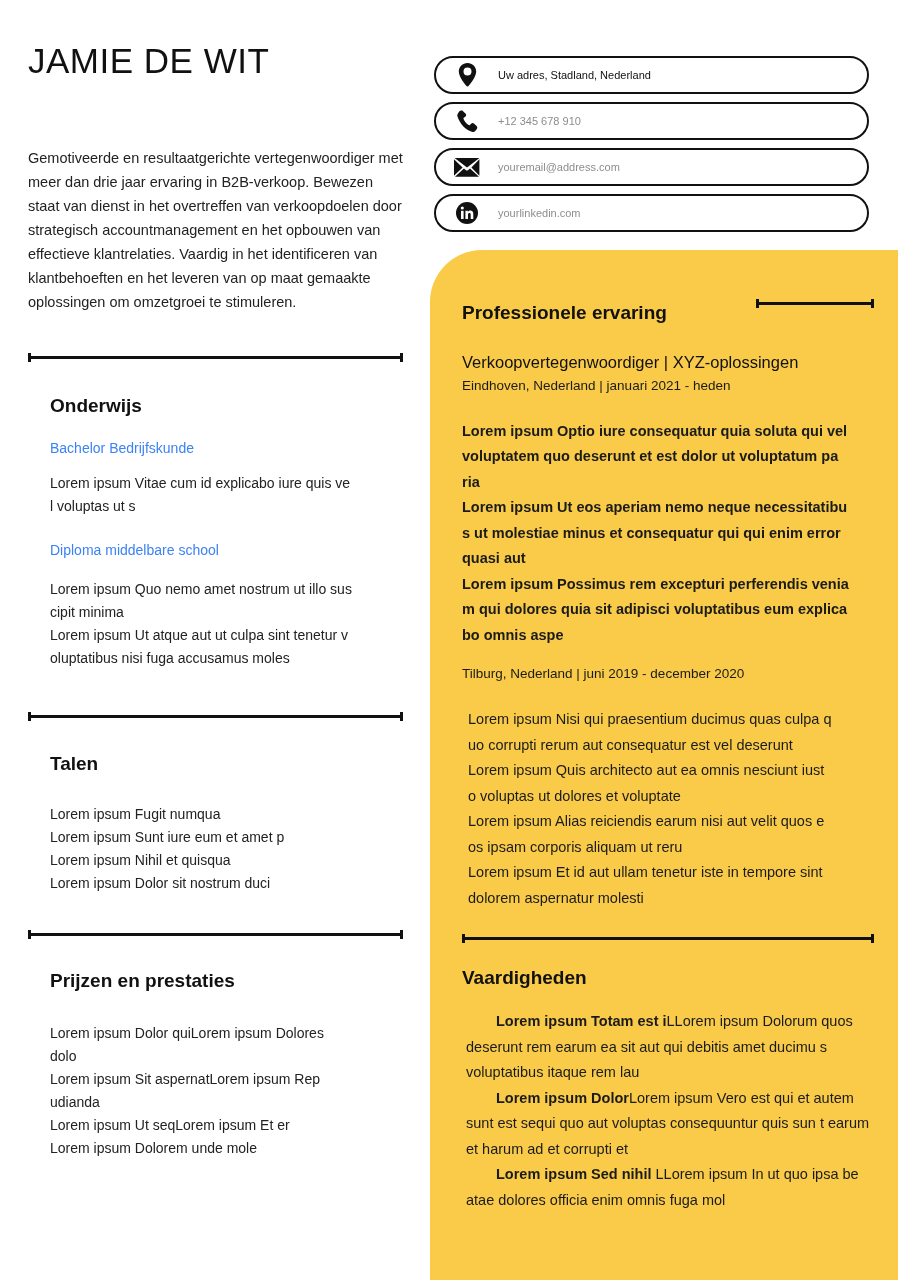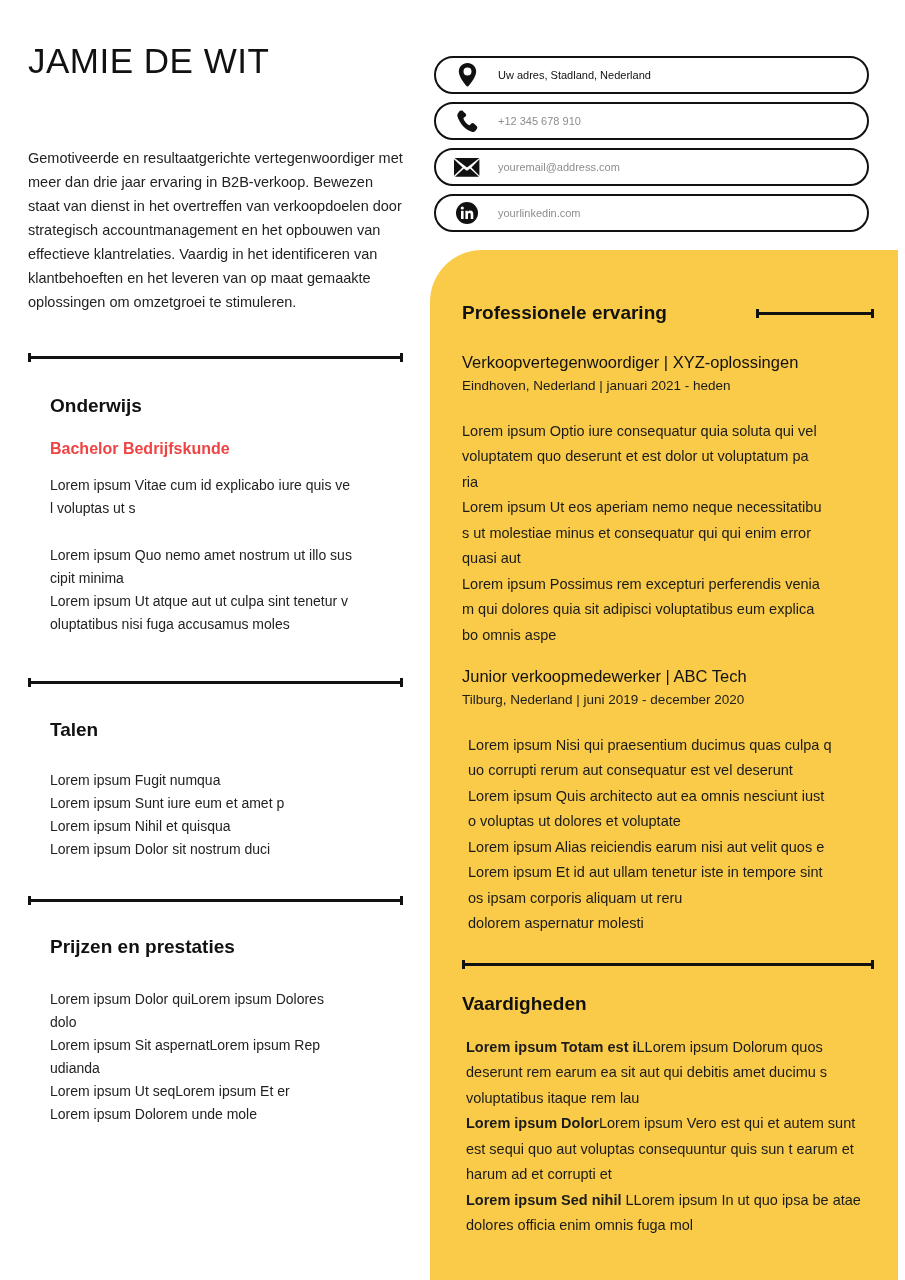--- a/index.html
+++ b/index.html
@@ -46,21 +46,21 @@
   .divider::before{ left:0; }
   .divider::after{ right:0; }
 
   .sec{ margin-top:0; }
   .sec-head{
     font-size:19px; font-weight:600; color:#111;
     padding-left:22px;
   }
   .sec-body{ padding-left:22px; }
   .entry-title{
-    font-size:16px; font-weight:700; color:#ef4444; margin-bottom:16px;
+    font-size:14px; font-weight:400; color:#3b82f6; margin-bottom:16px;
   }
   .entry-lines{
     font-size:14px; line-height:23px; color:#222;
   }
   .entry-lines p{ margin:0; }
 
   
   .contacts{
     position:absolute; left:434px; top:56px; width:435px;
   }
@@ -78,21 +78,21 @@
     font-size:11px; margin-left:14px;
   }
   .txt.dark{ color:#111; font-weight:500; }
   .txt.gray{ color:#8d8d8d; }
 
   
   .rp{
     position:absolute; left:462px; top:250px; width:412px;
   }
   .rp-sec-head-row{
-    display:flex; align-items:center; gap:4px;
+    display:flex; gap:4px;
   }
   .rp-sec-head{
     font-size:19px; font-weight:600; color:#111; white-space:nowrap;
   }
   .rp-rule{
     position:relative; flex:1; height:3px; background:#111; max-width:118px;
     margin-left:auto;
   }
   .rp-rule::before, .rp-rule::after{
     content:""; position:absolute; top:-3px; width:3px; height:9px; background:#111;
@@ -107,21 +107,21 @@
     font-size:13.5px; font-weight:500; color:#1b1b1b; margin-top:5px;
   }
   .job-bullets{
     font-size:14.5px; line-height:25.5px; color:#1b1b1b;
   }
   .job-bullets p{ margin:0; }
 
   .skill{
     font-size:14.5px; line-height:25.5px; color:#1b1b1b; margin:0;
   }
-  .skill b{ font-weight:700; }
+  .skill b{ font-weight:700;margin-left:30px; }
 
   .full-rule{
     position:relative; height:3px; background:#111; width:412px;
   }
   .full-rule::before, .full-rule::after{
     content:""; position:absolute; top:-3px; width:3px; height:9px; background:#111;
   }
   .full-rule::before{ left:0; }
   .full-rule::after{ right:0; }
 </style>
@@ -144,20 +144,21 @@
         <div class="sec-head" style="margin-top:36px;">Onderwijs</div>
         <div class="sec-body" style="margin-top:23px;">
           <div>
             <div class="entry-title">Bachelor Bedrijfskunde</div>
             <div class="entry-lines">
               <p>Lorem ipsum Vitae cum id explicabo iure quis ve</p>
               <p>l voluptas ut s</p>
             </div>
           </div>
           <div style="margin-top:24px;">
+            <div class="entry-title">Diploma middelbare school</div>
             <div class="entry-lines" style="margin-top:20px;">
               <p>Lorem ipsum Quo nemo amet nostrum ut illo sus</p>
               <p>cipit minima</p>
               <p>Lorem ipsum Ut atque aut ut culpa sint tenetur v</p>
               <p>oluptatibus nisi fuga accusamus moles</p>
             </div>
           </div>
         </div>
       </div>
     </div>
@@ -239,44 +240,43 @@
 
     <div style="padding-top:52px;">
       <div class="rp-sec-head-row">
         <div class="rp-sec-head">Professionele ervaring</div>
         <div class="rp-rule"></div>
       </div>
 
       <div style="margin-top:28px;">
         <div class="job-title">Verkoopvertegenwoordiger  |  XYZ-oplossingen</div>
         <div class="job-meta">Eindhoven, Nederland | januari 2021 - heden</div>
-        <div class="job-bullets" style="margin-top:26px;">
+        <div class="job-bullets" style="margin-top:26px;font-weight:bold;">
           <p>Lorem ipsum Optio iure consequatur quia soluta qui vel</p>
           <p>voluptatem quo deserunt et est dolor ut voluptatum pa</p>
           <p>ria</p>
           <p>Lorem ipsum Ut eos aperiam nemo neque necessitatibu</p>
           <p>s ut molestiae minus et consequatur qui qui enim error</p>
           <p>quasi aut</p>
           <p>Lorem ipsum Possimus rem excepturi perferendis venia</p>
           <p>m qui dolores quia sit adipisci voluptatibus eum explica</p>
           <p>bo omnis aspe</p>
         </div>
       </div>
 
       <div style="margin-top:18px;">
-        <div class="job-title">Junior verkoopmedewerker  |  ABC Tech</div>
         <div class="job-meta">Tilburg, Nederland | juni 2019 - december 2020</div>
         <div class="job-bullets" style="margin-top:26px;padding-left:6px;">
           <p>Lorem ipsum Nisi qui praesentium ducimus quas culpa q</p>
           <p>uo corrupti rerum aut consequatur est vel deserunt</p>
           <p>Lorem ipsum Quis architecto aut ea omnis nesciunt iust</p>
           <p>o voluptas ut dolores et voluptate</p>
           <p>Lorem ipsum Alias reiciendis earum nisi aut velit quos e</p>
+          <p>os ipsam corporis aliquam ut reru</p>
           <p>Lorem ipsum Et id aut ullam tenetur iste in tempore sint</p>
-          <p>os ipsam corporis aliquam ut reru</p>
           <p>dolorem aspernatur molesti</p>
         </div>
       </div>
     </div>
 
     <div style="margin-top:26px;">
       <div class="full-rule"></div>
       <div class="rp-sec-head" style="margin-top:27px;">Vaardigheden</div>
       <div style="margin-top:20px;padding-left:4px;">
         <p class="skill"><b>Lorem ipsum Totam est i</b><span>LLorem ipsum Dolorum quos deserunt rem earum ea sit aut qui debitis amet ducimu s voluptatibus itaque rem lau</span></p>

